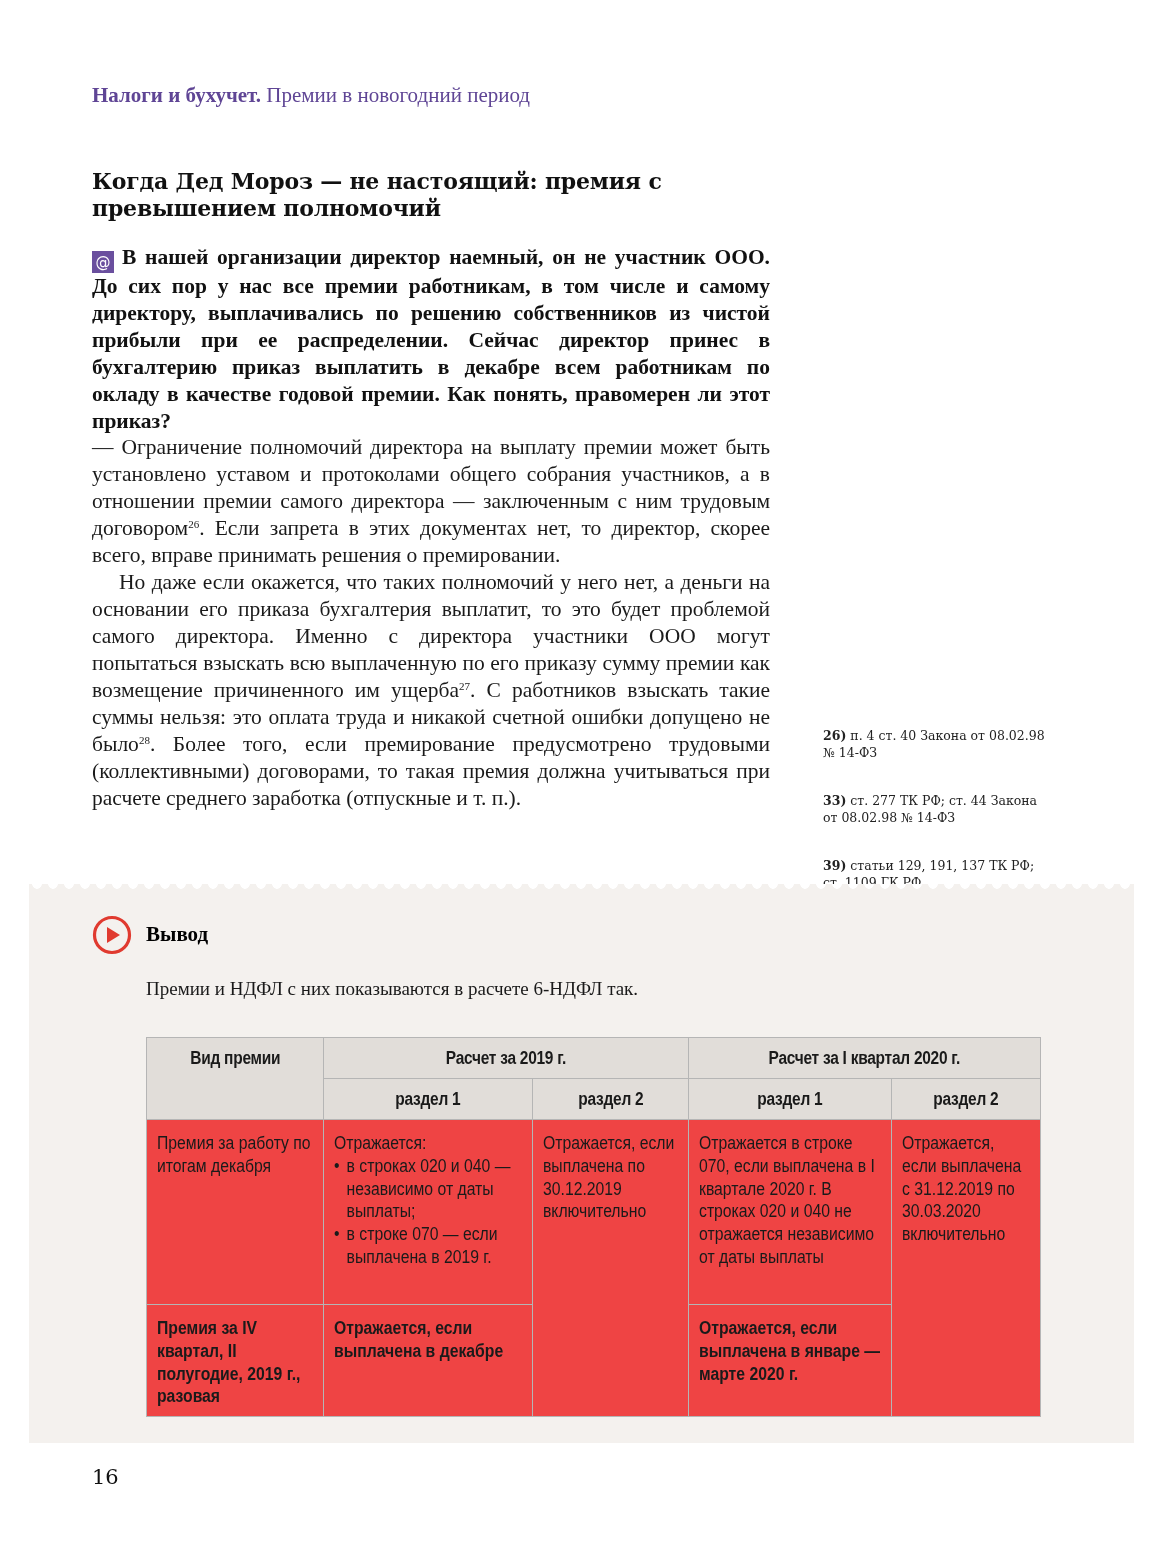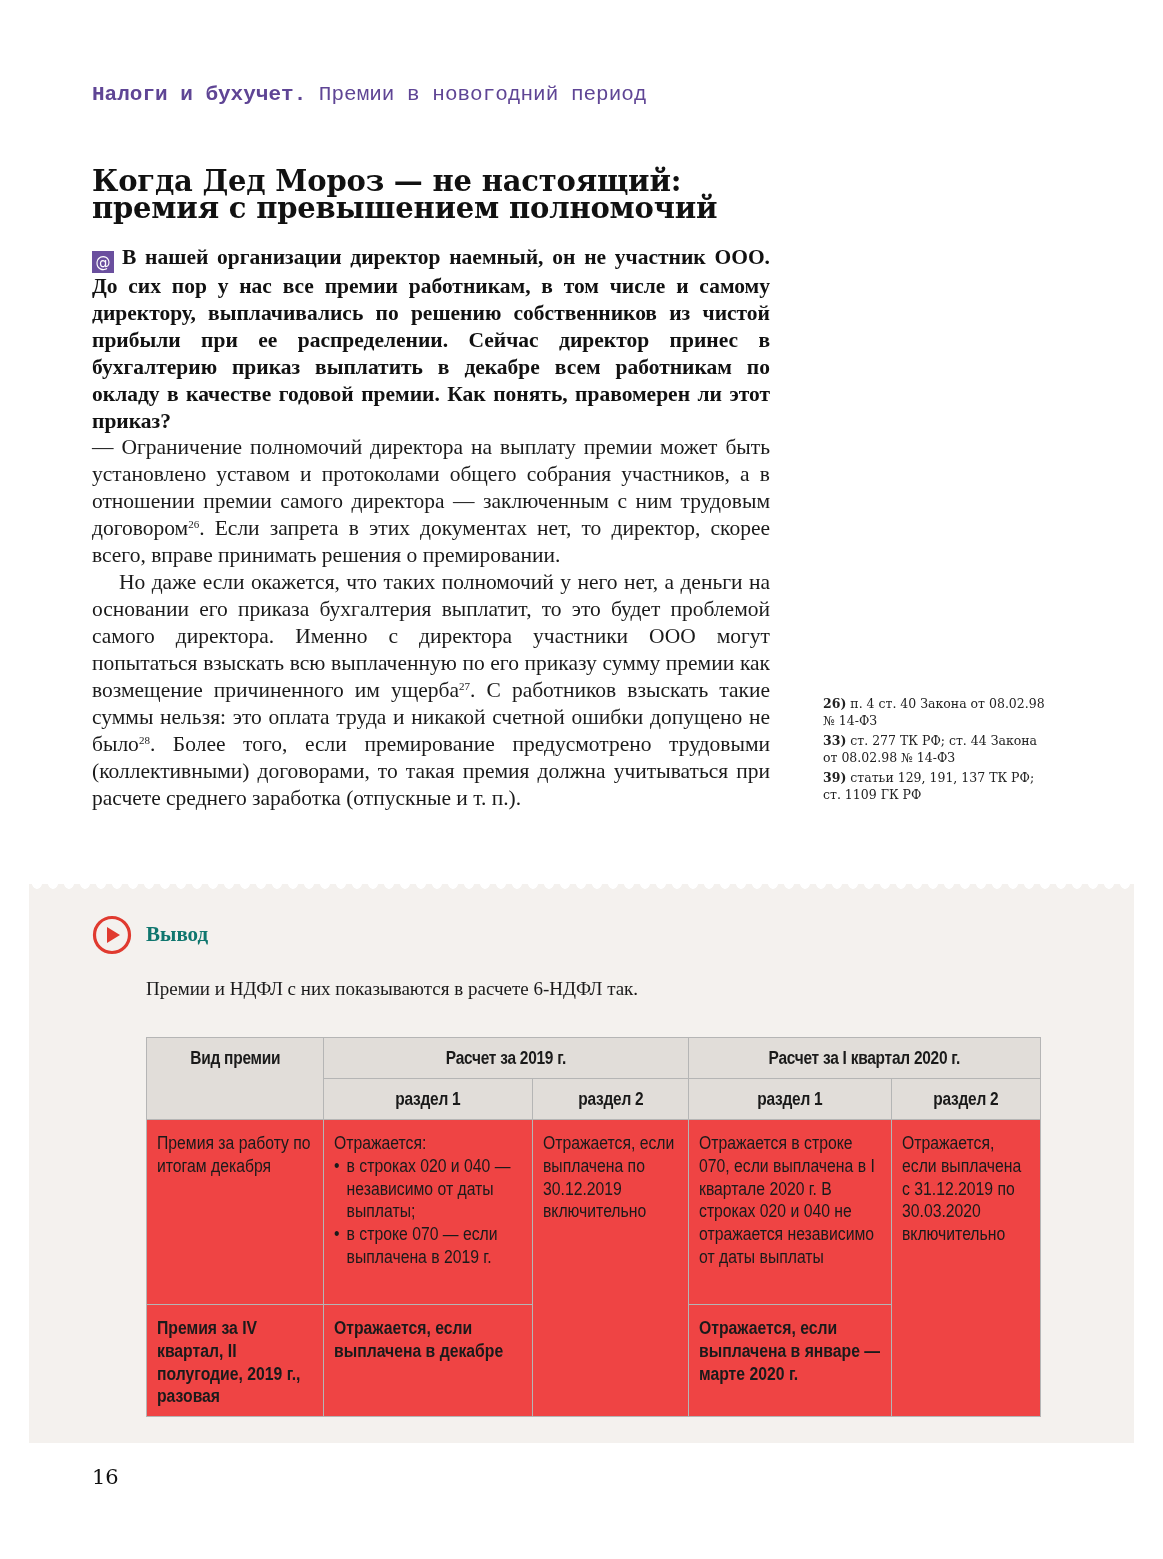--- a/index.html
+++ b/index.html
@@ -1,41 +1,41 @@
 <!DOCTYPE html>
 <html><head>
 <meta charset="utf-8">
 <style>
   html, body { margin:0; padding:0; background:#ffffff; }
   body { width:1163px; height:1559px; position:relative; overflow:hidden; color:#1a1a1a; }
 
-  .running-head { position:absolute; left:92px; top:83px; font-family:Liberation Mono, monospace; font-size:21px; color:#5f4595; white-space:nowrap; }
+  .running-head { position:absolute; left:92px; top:83px; font-family:Liberation Serif, serif; font-size:21px; color:#5f4595; white-space:nowrap; }
   .running-head b { font-weight:bold; }
 
-  .title { position:absolute; left:92px; top:168px; width:640px; font-family:"DejaVu Serif", serif; font-weight:bold; font-size:29px; line-height:27px; color:#111; letter-spacing:-0.2px; }
+  .title { position:absolute; left:92px; top:168px; width:640px; font-family:"DejaVu Serif", serif; font-weight:bold; font-size:22px; line-height:27px; color:#111; letter-spacing:-0.2px; }
 
   .question { position:absolute; left:92px; top:244px; width:678px; font-family:"Liberation Serif", serif; font-weight:bold; font-size:21.5px; line-height:27px; text-align:justify; color:#111; }
   .at-icon { display:inline-block; width:22px; height:22px; background:#6a4f9e; color:#fff; font-family:"DejaVu Sans", sans-serif; font-size:15px; line-height:22px; text-align:center; vertical-align:-3px; margin-right:8px; font-weight:normal; }
 
   .answer { position:absolute; left:92px; top:434px; width:678px; font-family:"Liberation Serif", serif; font-size:21.5px; line-height:27px; text-align:justify; color:#1a1a1a; }
   .answer p { margin:0; }
   .answer p.indent { text-indent:27px; margin-top:0; }
   .answer sup { font-size:11px; vertical-align:7px; line-height:0; }
 
   .footnotes { position:absolute; left:823px; top:696px; width:230px; font-family:"DejaVu Serif", serif; font-size:12.5px; line-height:16.5px; color:#222; }
-  .footnotes .fn { margin-bottom:4px; }
+  .footnotes .fn { margin-bottom:4px;margin-top:32px; }
   .footnotes b { font-weight:bold; }
 
   .box { position:absolute; left:29px; top:890px; width:1105px; height:553px; background:#f4f1ee; }
   .scallop { position:absolute; left:29px; top:884px; width:1105px; height:8px;
     background: radial-gradient(circle at 8px 0px, #ffffff 4.5px, #f4f1ee 5px);
     background-size:16px 8px; background-repeat:repeat-x; }
 
   .play-icon { position:absolute; left:92px; top:915px; width:40px; height:40px; }
-  .box-title { position:absolute; left:146px; top:922px; font-family:"Liberation Serif", serif; font-weight:bold; font-size:21px; color:#0f766e; }
+  .box-title { position:absolute; left:146px; top:922px; font-family:"Liberation Serif", serif; font-weight:bold; font-size:21px; color:#000000; }
   .box-lead { position:absolute; left:146px; top:978px; font-family:"Liberation Serif", serif; font-size:19px; color:#1a1a1a; white-space:nowrap; }
 
   table.grid { position:absolute; left:146px; top:1037px; width:894px; border-collapse:collapse; font-family:"Liberation Sans", sans-serif; color:#1a1a1a; table-layout:fixed; }
   table.grid th, table.grid td { border:1px solid #b5b5b5; vertical-align:top; }
   table.grid th { background:#e1ddd9; font-weight:bold; font-size:18px; text-align:center; height:40px; padding:0; vertical-align:middle; letter-spacing:-0.3px; transform-origin:center; }
   table.grid th span { display:inline-block; transform:scaleX(0.86); }
   table.grid td { background:#ef4444; font-size:17.5px; line-height:22.8px; padding:12px 8px 8px 10px; }
   table.grid td .txt { display:block; transform:scaleX(0.9); transform-origin:left top; width:111%; }
   table.grid ul { list-style:none; margin:0; padding:0; }
   table.grid li { position:relative; padding-left:14px; }

